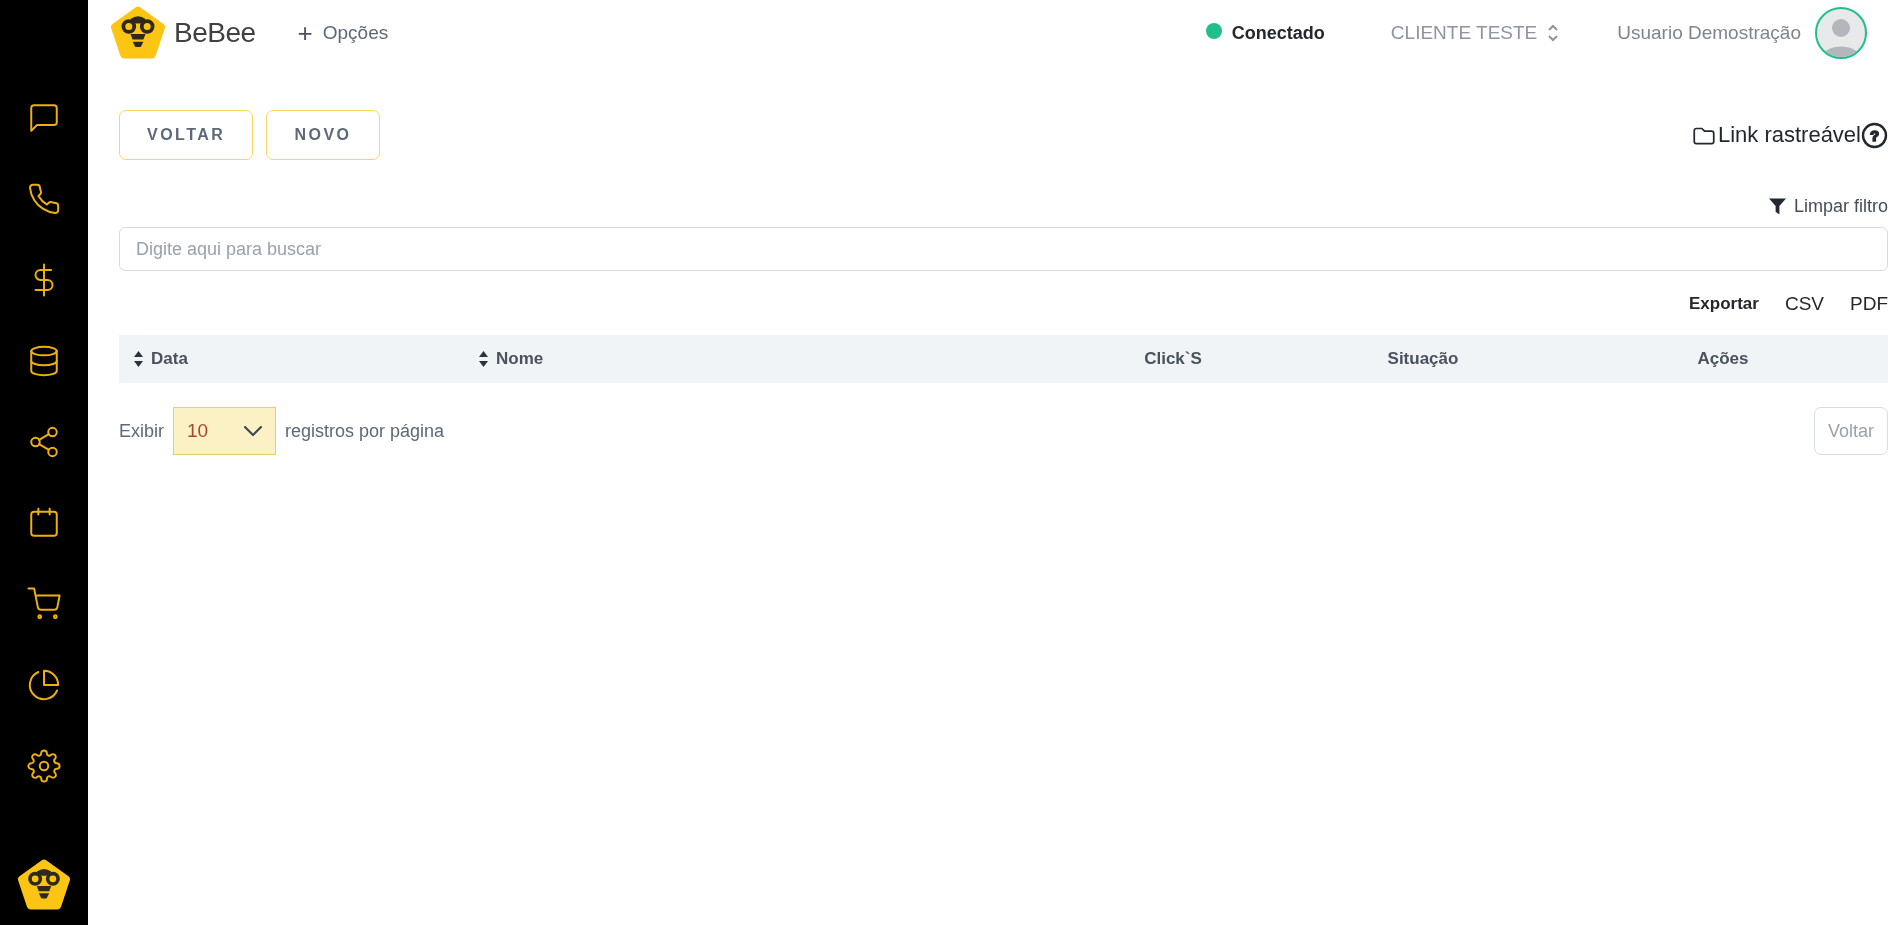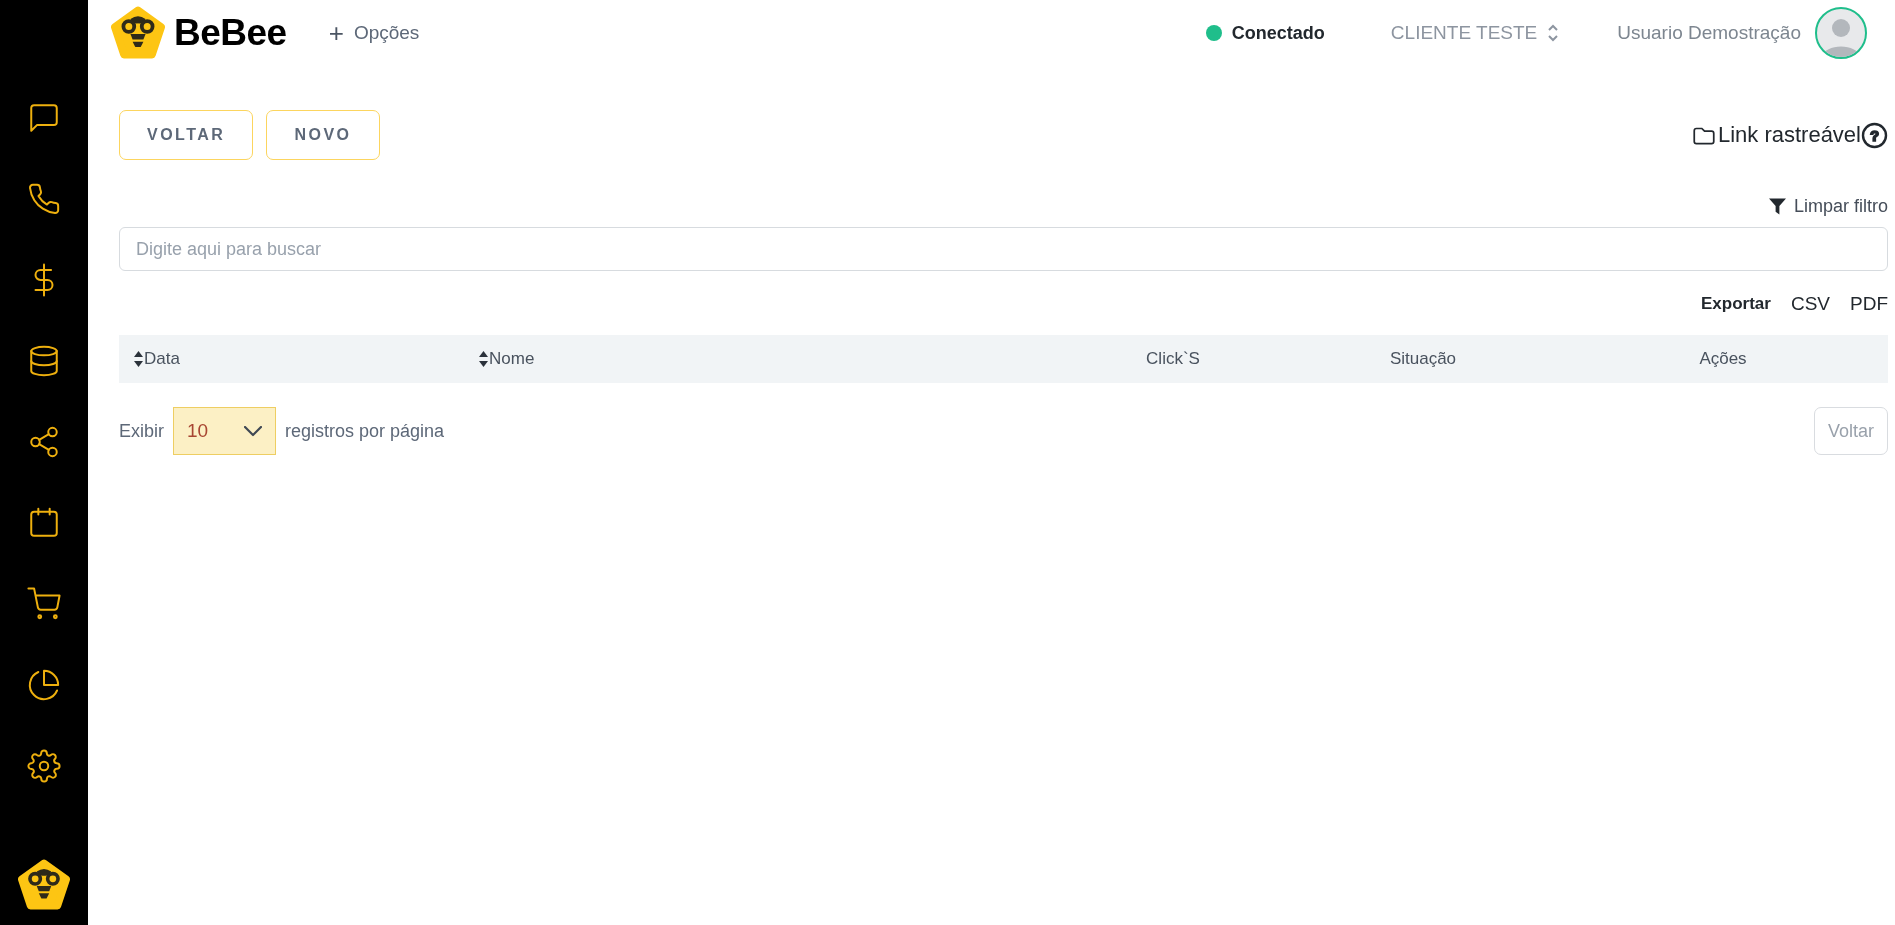--- a/index.html
+++ b/index.html
@@ -13,25 +13,25 @@
   .side-item { width:36px; height:36px; display:flex; align-items:center; justify-content:center;
     margin-bottom:45px; cursor:pointer; }
   .side-item svg { width:34px; height:34px; stroke:#eeb00e; fill:none;
     stroke-width:1.4; stroke-linecap:round; stroke-linejoin:round; }
   .side-logo { margin-top:auto; margin-bottom:10px; cursor:pointer; }
 
   
   .main { flex:1; display:flex; flex-direction:column; }
   .header { height:66px; display:flex; align-items:center; padding:0 28px 0 22px; background:#fff; }
   .brand { display:flex; align-items:center; gap:8px; cursor:pointer; }
-  .brand-name { font-size:37px; font-weight:700; color:#000000; letter-spacing:-0.5px; }
+  .brand-name { font-size:28px; font-weight:400; color:#404040; letter-spacing:-0.5px; }
   .opcoes { display:flex; align-items:center; gap:10px; margin-left:42px; color:#5d6878;
     font-size:19px; cursor:pointer; }
   .opcoes .plus { font-size:26px; font-weight:300; color:#4b5563; line-height:1; }
-  .status { display:flex; align-items:center; gap:10px; margin-left:auto; }
+  .status { display:flex; align-items:flex-start; gap:10px; margin-left:auto; }
   .status-dot { width:16px; height:16px; border-radius:50%; background:#1fbe8b; }
   .status-label { font-size:18px; font-weight:700; color:#22282e; }
   .client { display:flex; align-items:center; gap:8px; margin-left:66px; color:#8d95a0;
     font-size:19px; cursor:pointer; }
   .client svg { width:16px; height:20px; stroke:#8d95a0; fill:none; stroke-width:2; }
   .user-name { margin-left:56px; color:#7d8690; font-size:19px; }
   .avatar { width:52px; height:52px; border-radius:50%; border:2px solid #1fbe8b;
     background:#e8e9eb; margin-left:14px; overflow:hidden; display:flex; align-items:flex-end;
     justify-content:center; cursor:pointer; }
 
@@ -51,28 +51,28 @@
   .clear-row { margin-top:36px; justify-content:flex-end; }
   .clear-filter { display:flex; align-items:center; gap:8px; cursor:pointer; }
   .clear-filter .label { font-size:18px; color:#454d59; }
 
   .search-label { margin-top:26px; font-size:18px; color:#3f4854; }
   .search-input { margin-top:10px; height:44px; width:100%; border:1px solid #d7dbdf;
     border-radius:6px; padding:0 16px; font-size:18px; color:#3f4854; outline:none;
     font-family:inherit; }
   .search-input::placeholder { color:#98a1ac; }
 
-  .export-row { margin-top:22px; justify-content:flex-end; gap:20px; }
+  .export-row { margin-top:22px; justify-content:flex-end; gap:26px; }
   .export-title { font-size:17px; font-weight:700; color:#22282e; }
   .export-link { font-size:19px; color:#22282e; cursor:pointer; }
 
   .table { margin-top:20px; width:100%; }
   .thead { display:grid; grid-template-columns:345px 1fr 230px 270px 330px;
     background:#f1f4f6; height:48px; align-items:center; }
-  .th { display:flex; align-items:center; font-size:17px; font-weight:400;
+  .th { display:flex; align-items:center; gap:7px; font-size:17px; font-weight:700;
     color:#49525e; padding:0 14px; cursor:pointer; }
   .th.center { justify-content:center; }
   .sort svg { display:block; }
   .empty-row { height:48px; display:flex; align-items:center; justify-content:center;
     border-bottom:1px solid #e9ebee; }
   .empty-row .msg { font-size:18px; color:#6d7580; }
 
   .pager { margin-top:24px; }
   .pager .lbl { font-size:18px; color:#5d6878; }
   .page-size { margin:0 9px; width:103px; height:48px; background:#fcf0c5;

